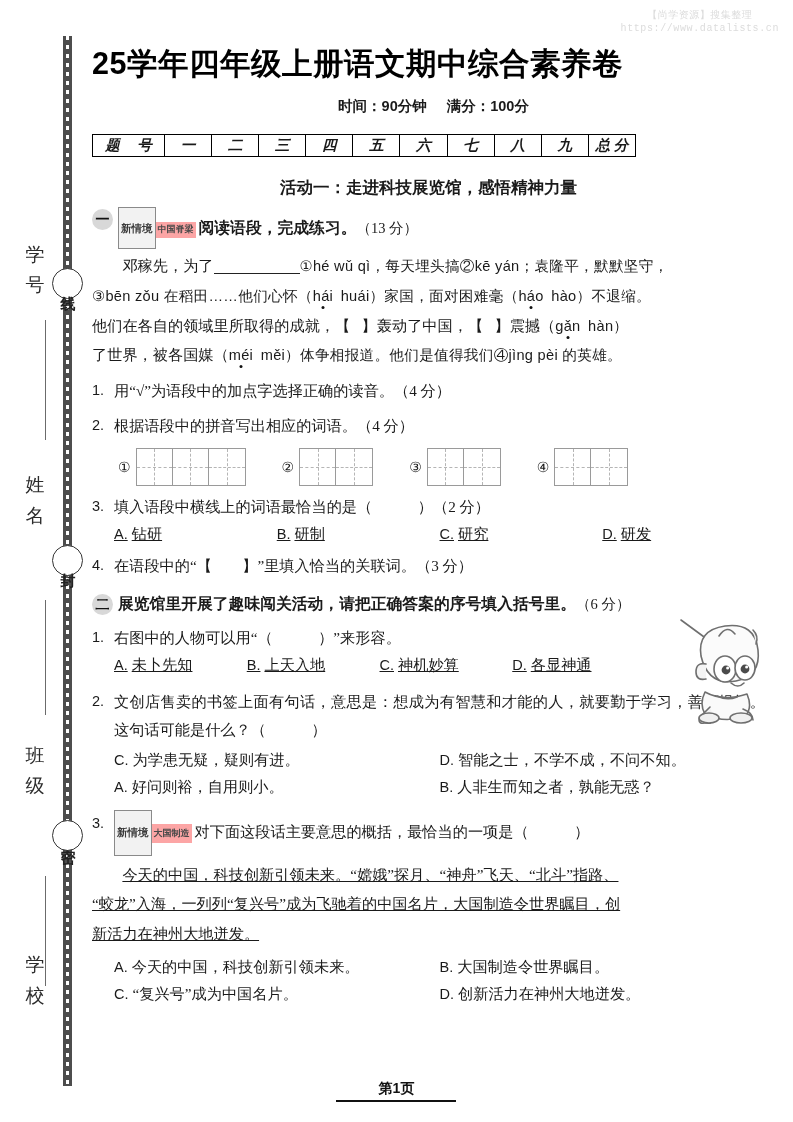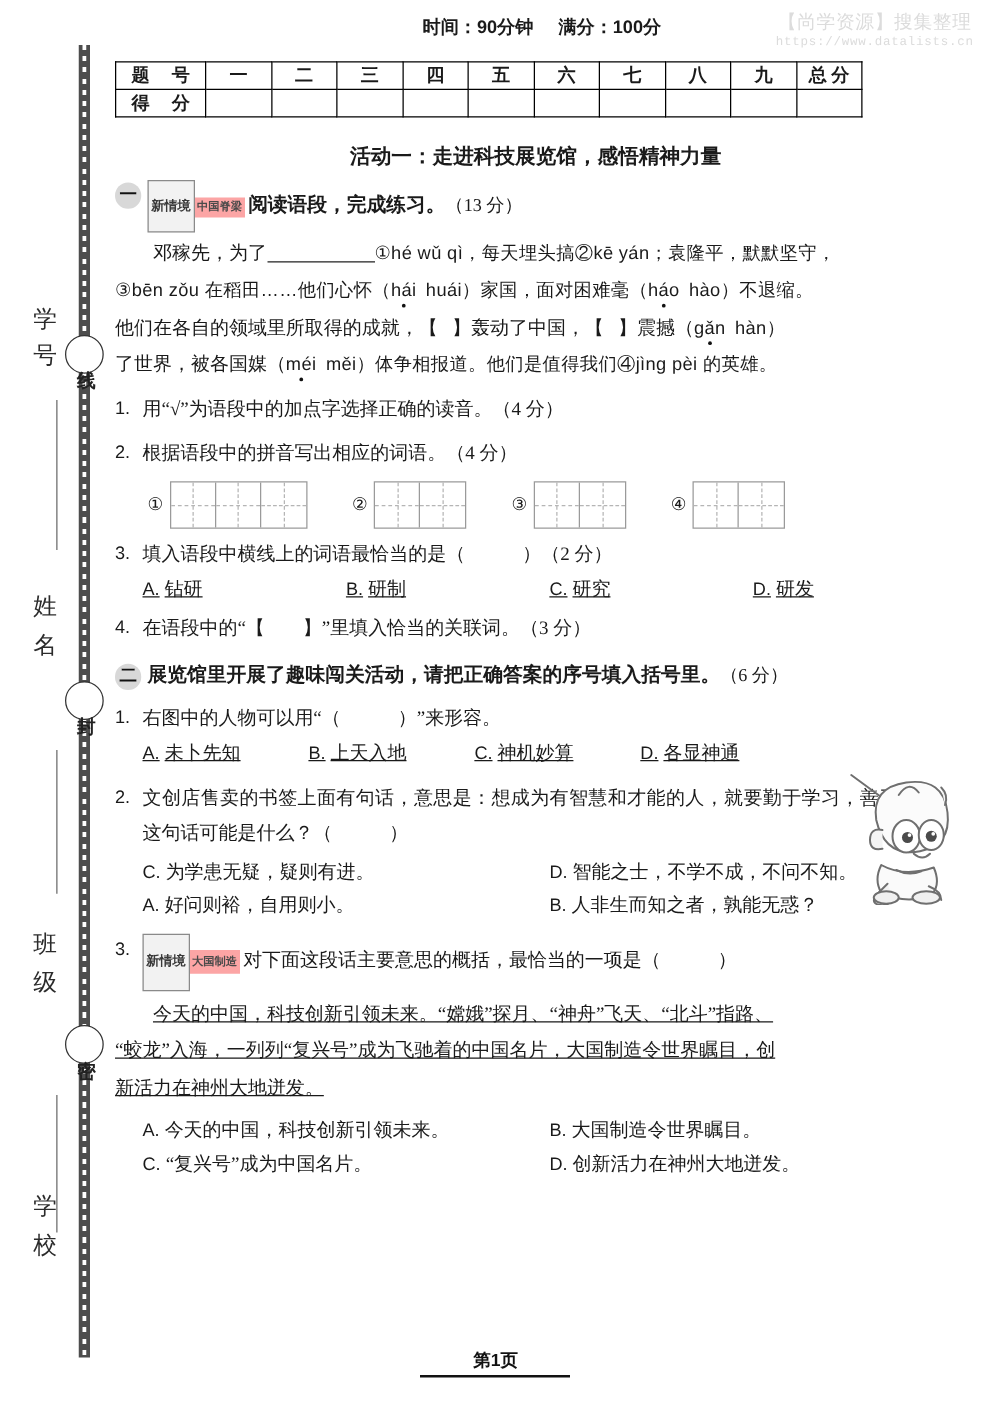--- a/index.html
+++ b/index.html
@@ -14,21 +14,21 @@
   }
 
   
   .watermark {
     position: absolute; top: 8px; right: 14px;
     text-align: center;
     color: #dcdcdc;
     line-height: 1.35;
     user-select: none;
   }
-  .wm-line1 { font-size: 15px; letter-spacing: .5px; font-family: "Liberation Sans", sans-serif; }
+  .wm-line1 { font-size: 10px; letter-spacing: .5px; font-family: "Liberation Sans", sans-serif; }
   .wm-line2 { font-size: 10px; letter-spacing: .6px; font-family: "Liberation Mono", monospace; }
 
   
   .seal-strip {
     position: absolute; left: 0; top: 0;
     width: 92px; height: 1122px;
   }
   .seal-rail {
     position: absolute; left: 63px; top: 36px;
     width: 9px; height: 1050px;
@@ -97,24 +97,25 @@
     margin: 12px 0 6px 0;
     text-align: center;
     font-size: 14.5px;
     font-weight: 700;
     font-family: "Liberation Sans", sans-serif;
     padding-right: 6px;
   }
   .meta-row span { margin-left: 16px; }
 
   table.score-table {
-    width: 598px;
+    width: 544px;
     border-collapse: collapse;
     table-layout: fixed;
     margin-top: 18px;
+    font-style: italic;
   }
   table.score-table td {
     border: 1.3px solid #000;
     height: 22px;
     text-align: center;
     font-size: 14.5px;
     font-weight: 700;
     font-family: "Liberation Serif", serif;
   }
   table.score-table td.head-cell { width: 72px; letter-spacing: 7px; text-indent: 7px; }
@@ -301,53 +302,41 @@
 
   <div class="seal-label l3">班 级</div>
   <div class="seal-mark m3">密</div>
   <div class="seal-line s3"></div>
 
   <div class="seal-label l4">学 校</div>
 </div>
 
 <div class="sheet">
 
+  <h1 class="paper-title">25学年四年级上册语文期中综合素养卷</h1>
 
   <div class="meta-row">
     <span>时间：90分钟</span>
     <span>满分：100分</span>
   </div>
 
   <table class="score-table">
     <tbody>
         <tr>
       <td class="head-cell">题 号</td>
       <td>一</td>
       <td>二</td>
       <td>三</td>
       <td>四</td>
       <td>五</td>
       <td>六</td>
       <td>七</td>
       <td>八</td>
       <td>九</td>
       <td>总 分</td>
-    </tr>
-    <tr>
-      <td class="head-cell">得 分</td>
-      <td></td>
-      <td></td>
-      <td></td>
-      <td></td>
-      <td></td>
-      <td></td>
-      <td></td>
-      <td></td>
-      <td></td>
-      <td></td>
     </tr>
   </tbody>
     </table>
 
   <div class="activity-title">活动一：走进科技展览馆，感悟精神力量</div>
 
   <div class="sec">
     <div class="sec-num">一</div>
     <div class="sec-text">
       <span class="tag">

